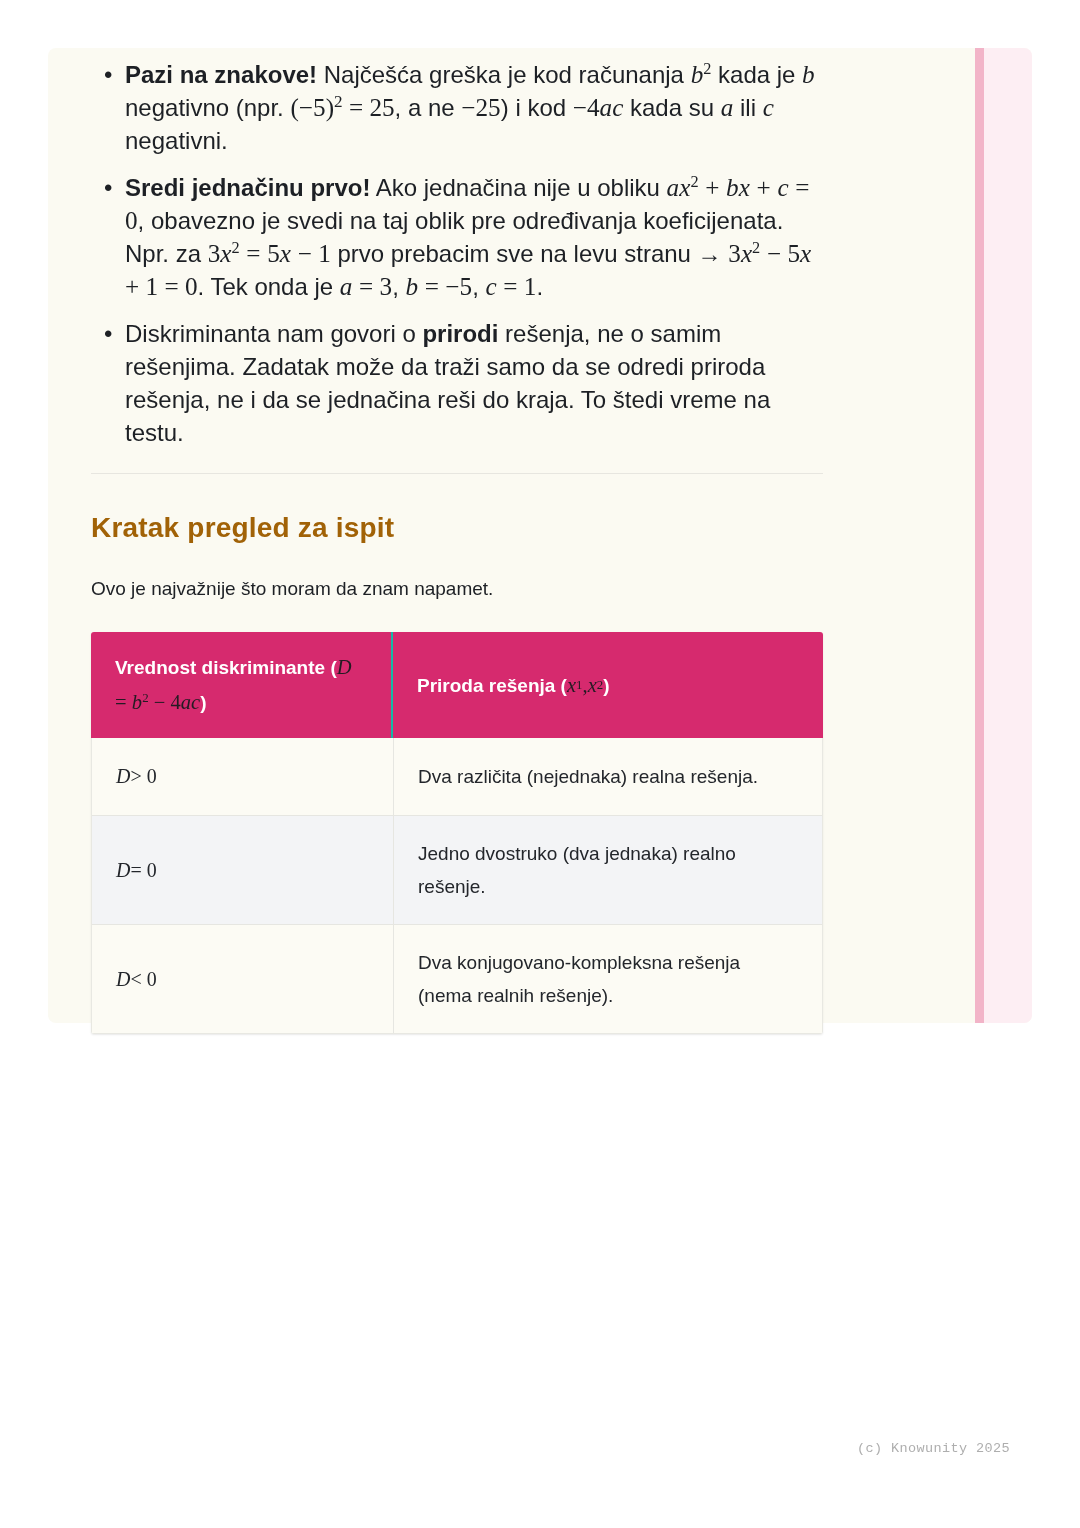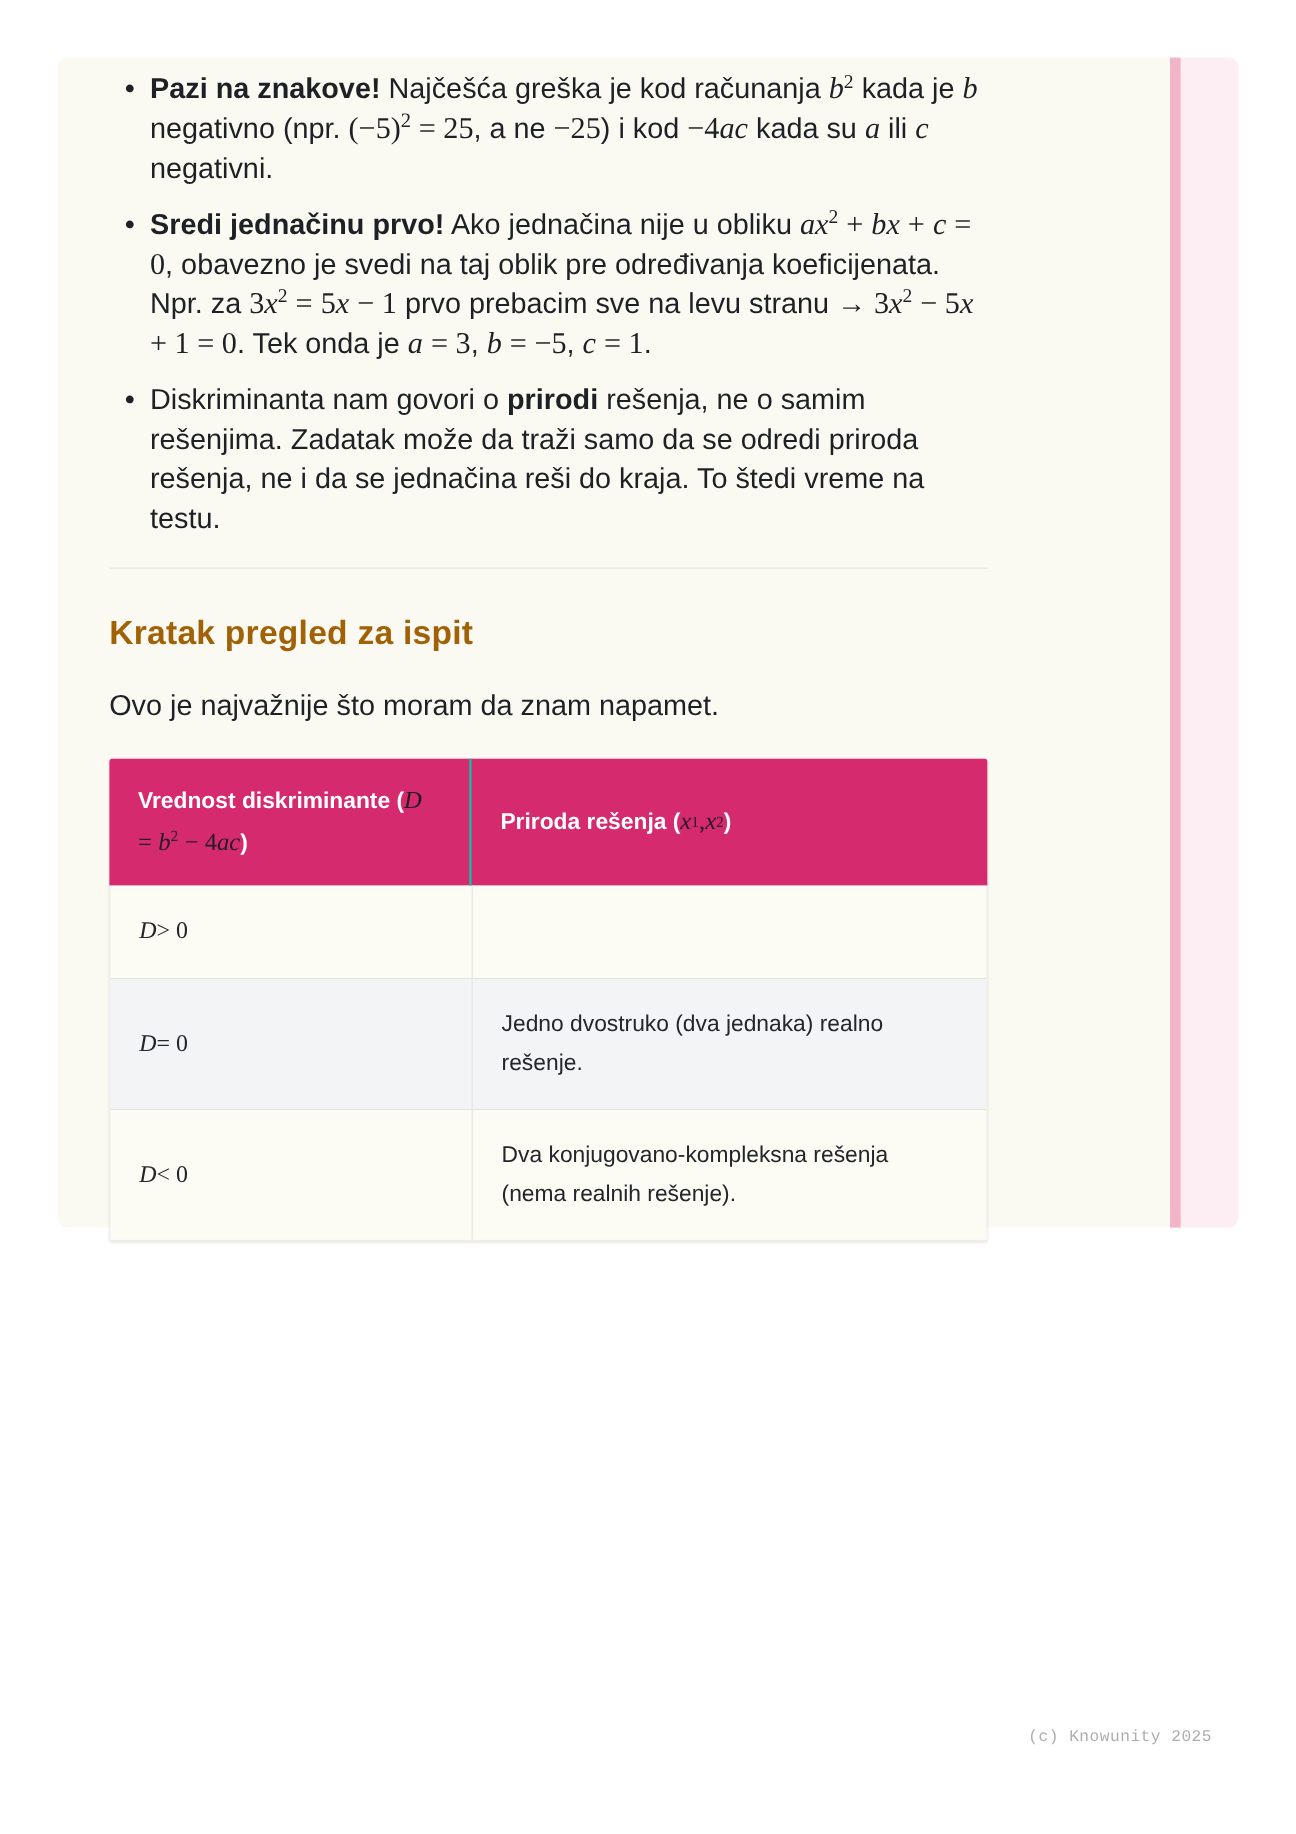--- a/index.html
+++ b/index.html
@@ -77,21 +77,21 @@
   h2.section-title {
     margin: 37px 0 0 0;
     font-size: 28px;
     line-height: 34px;
     font-weight: 700;
     color: #a16207;
     letter-spacing: 0.2px;
   }
   p.section-intro {
     margin: 27px 0 0 0;
-    font-size: 24px;
+    font-size: 19px;
     line-height: 33px;
   }
 
   
   .dtable {
     margin-top: 27px;
     width: 732px;
     border-radius: 3px;
     overflow: hidden;
     box-shadow: 0 1px 2px rgba(40,40,40,0.10);
@@ -187,20 +187,21 @@
       <div class="thead">
         <div class="th th1">Vrednost diskriminante (<span class="mh">D</span> <span class="mhn">=</span> <span class="mh">b</span><sup>2</sup> <span class="mhn">− 4</span><span class="mh">ac</span>)</div>
         <div class="th th2">Priroda rešenja (<span class="mh">x</span><sub>1</sub><span class="mhn">,</span> <span class="mh">x</span><sub>2</sub>)</div>
       </div>
       <div class="tbody">
         <div class="tr">
           <div class="td c1">
               <span class="mv">D</span> 
               <span class="mn">&gt; 0</span>
             </div>
+          <div class="td c2">Dva različita (nejednaka) realna rešenja.</div>
         </div>
         <div class="tr alt">
           <div class="td c1">
               <span class="mv">D</span> 
               <span class="mn">= 0</span>
             </div>
           <div class="td c2">Jedno dvostruko (dva jednaka) realno rešenje.</div>
         </div>
         <div class="tr">
           <div class="td c1">

